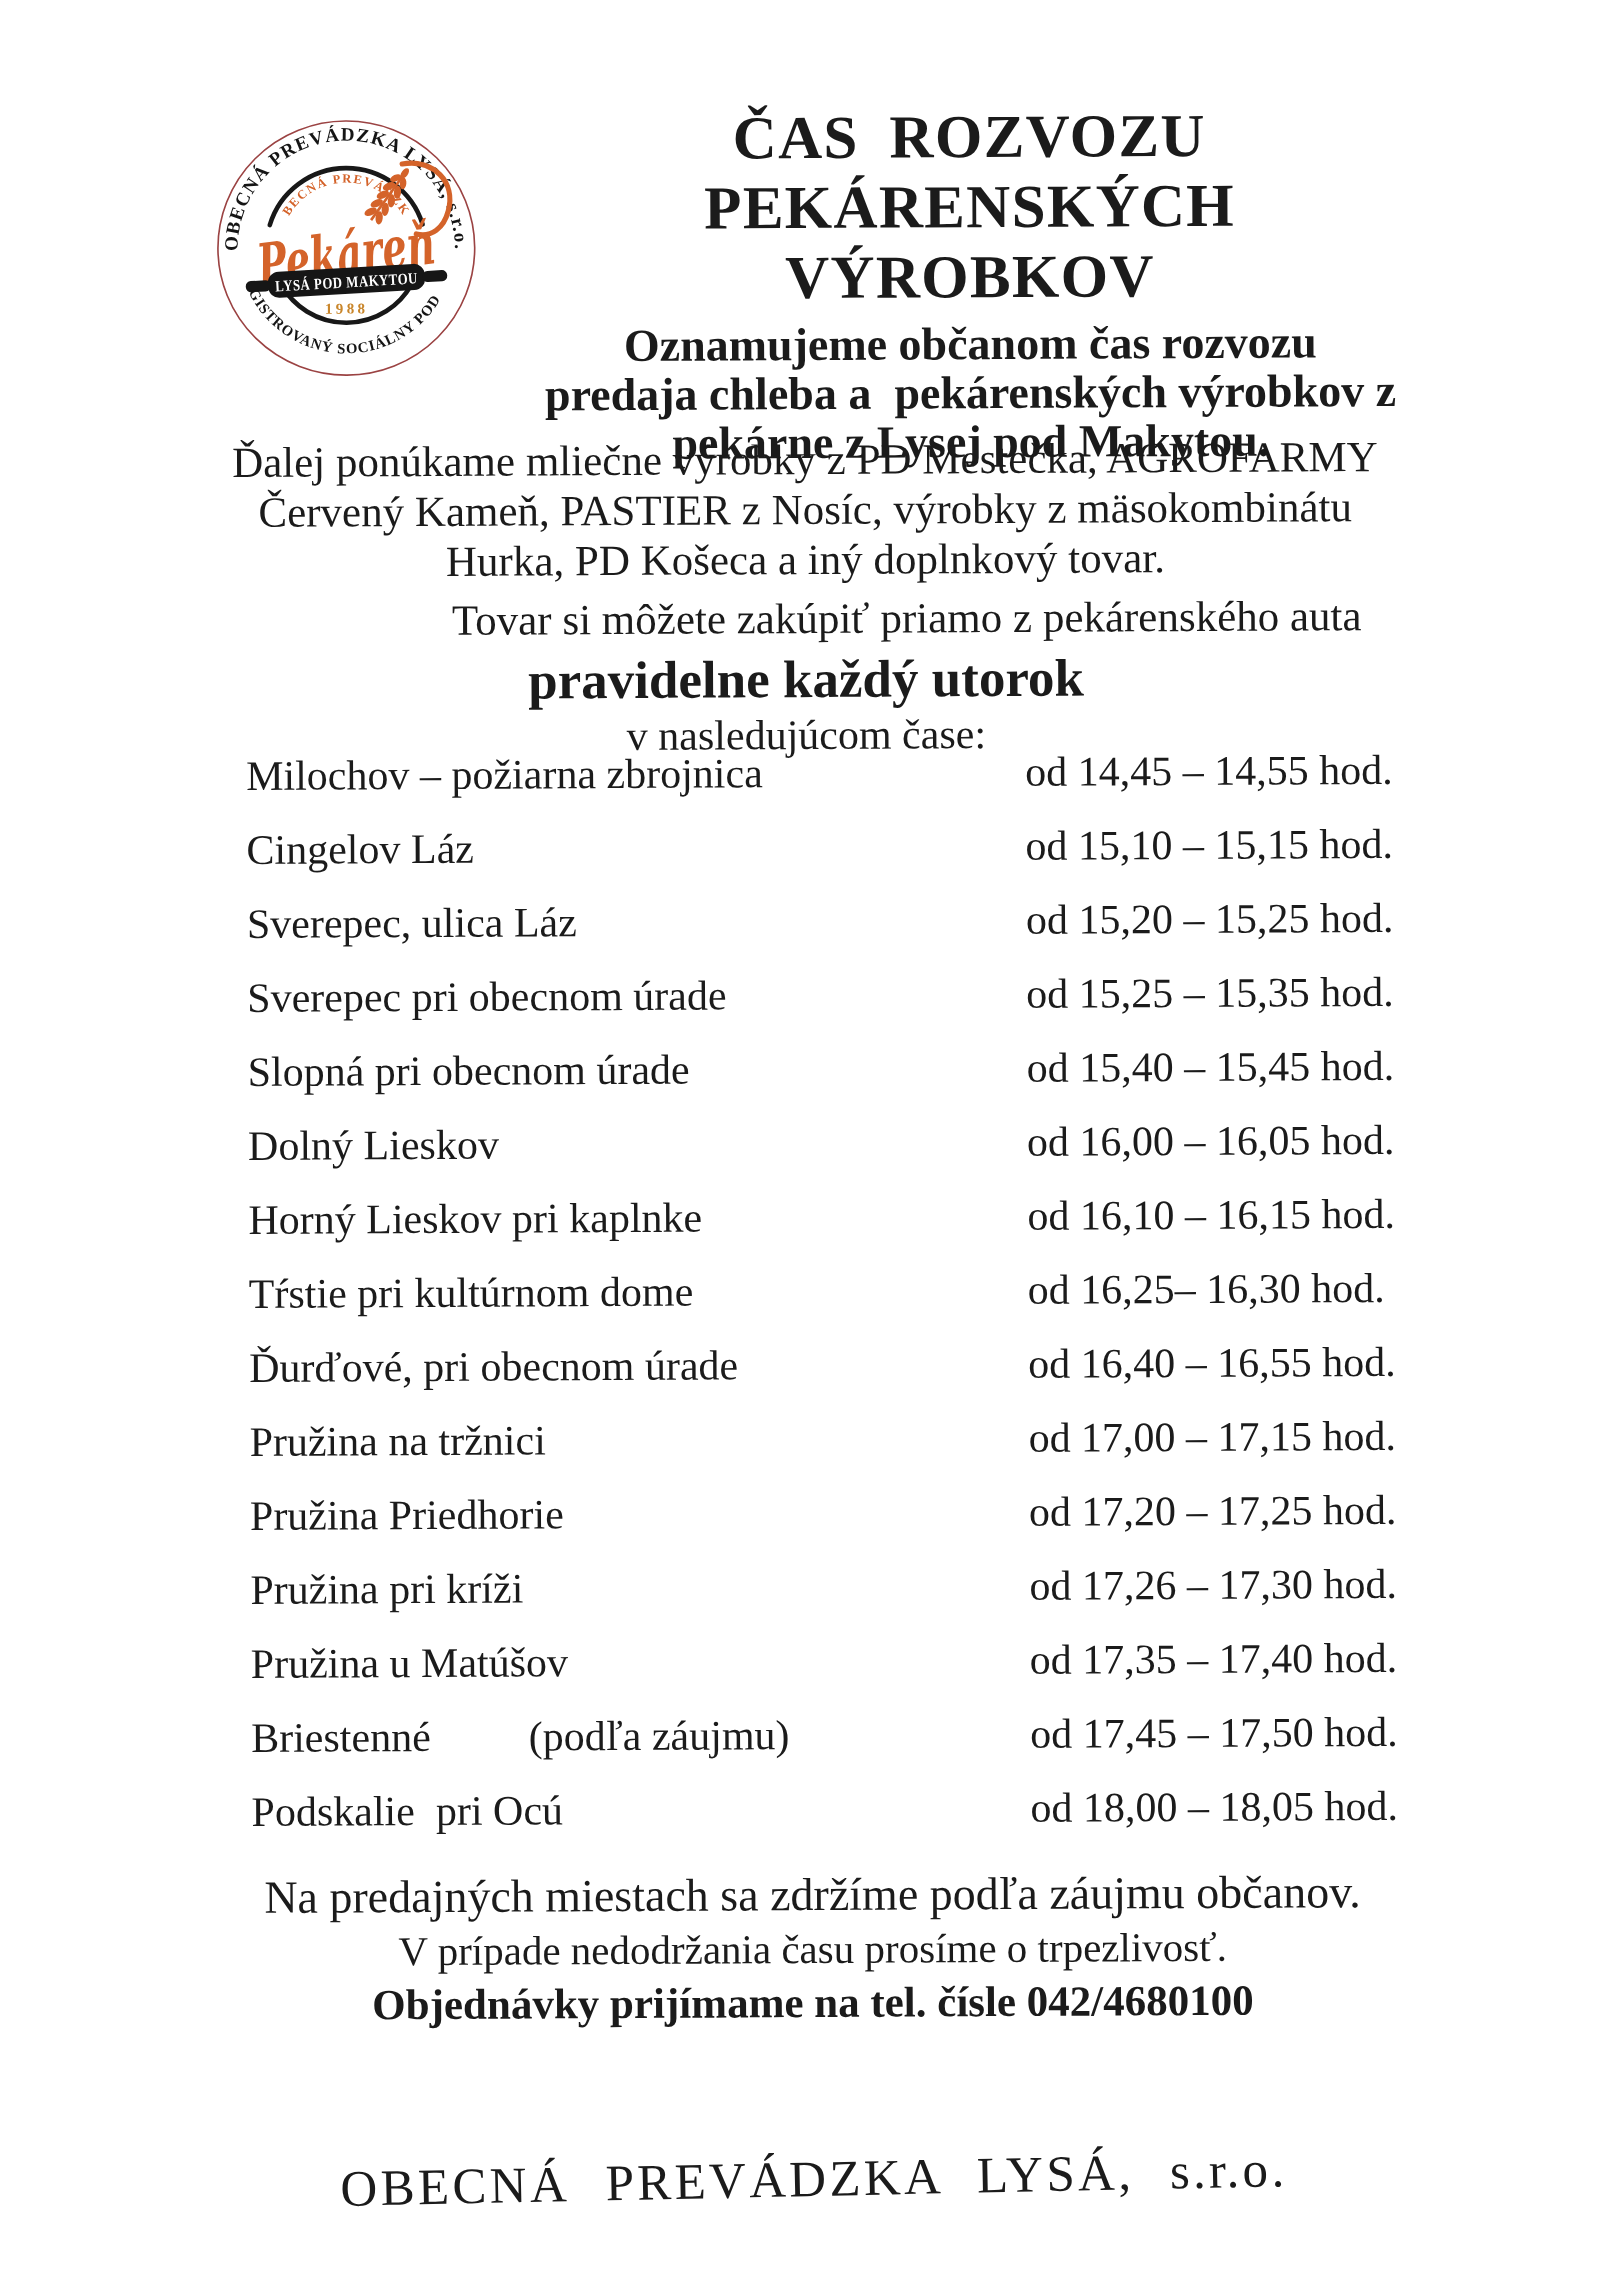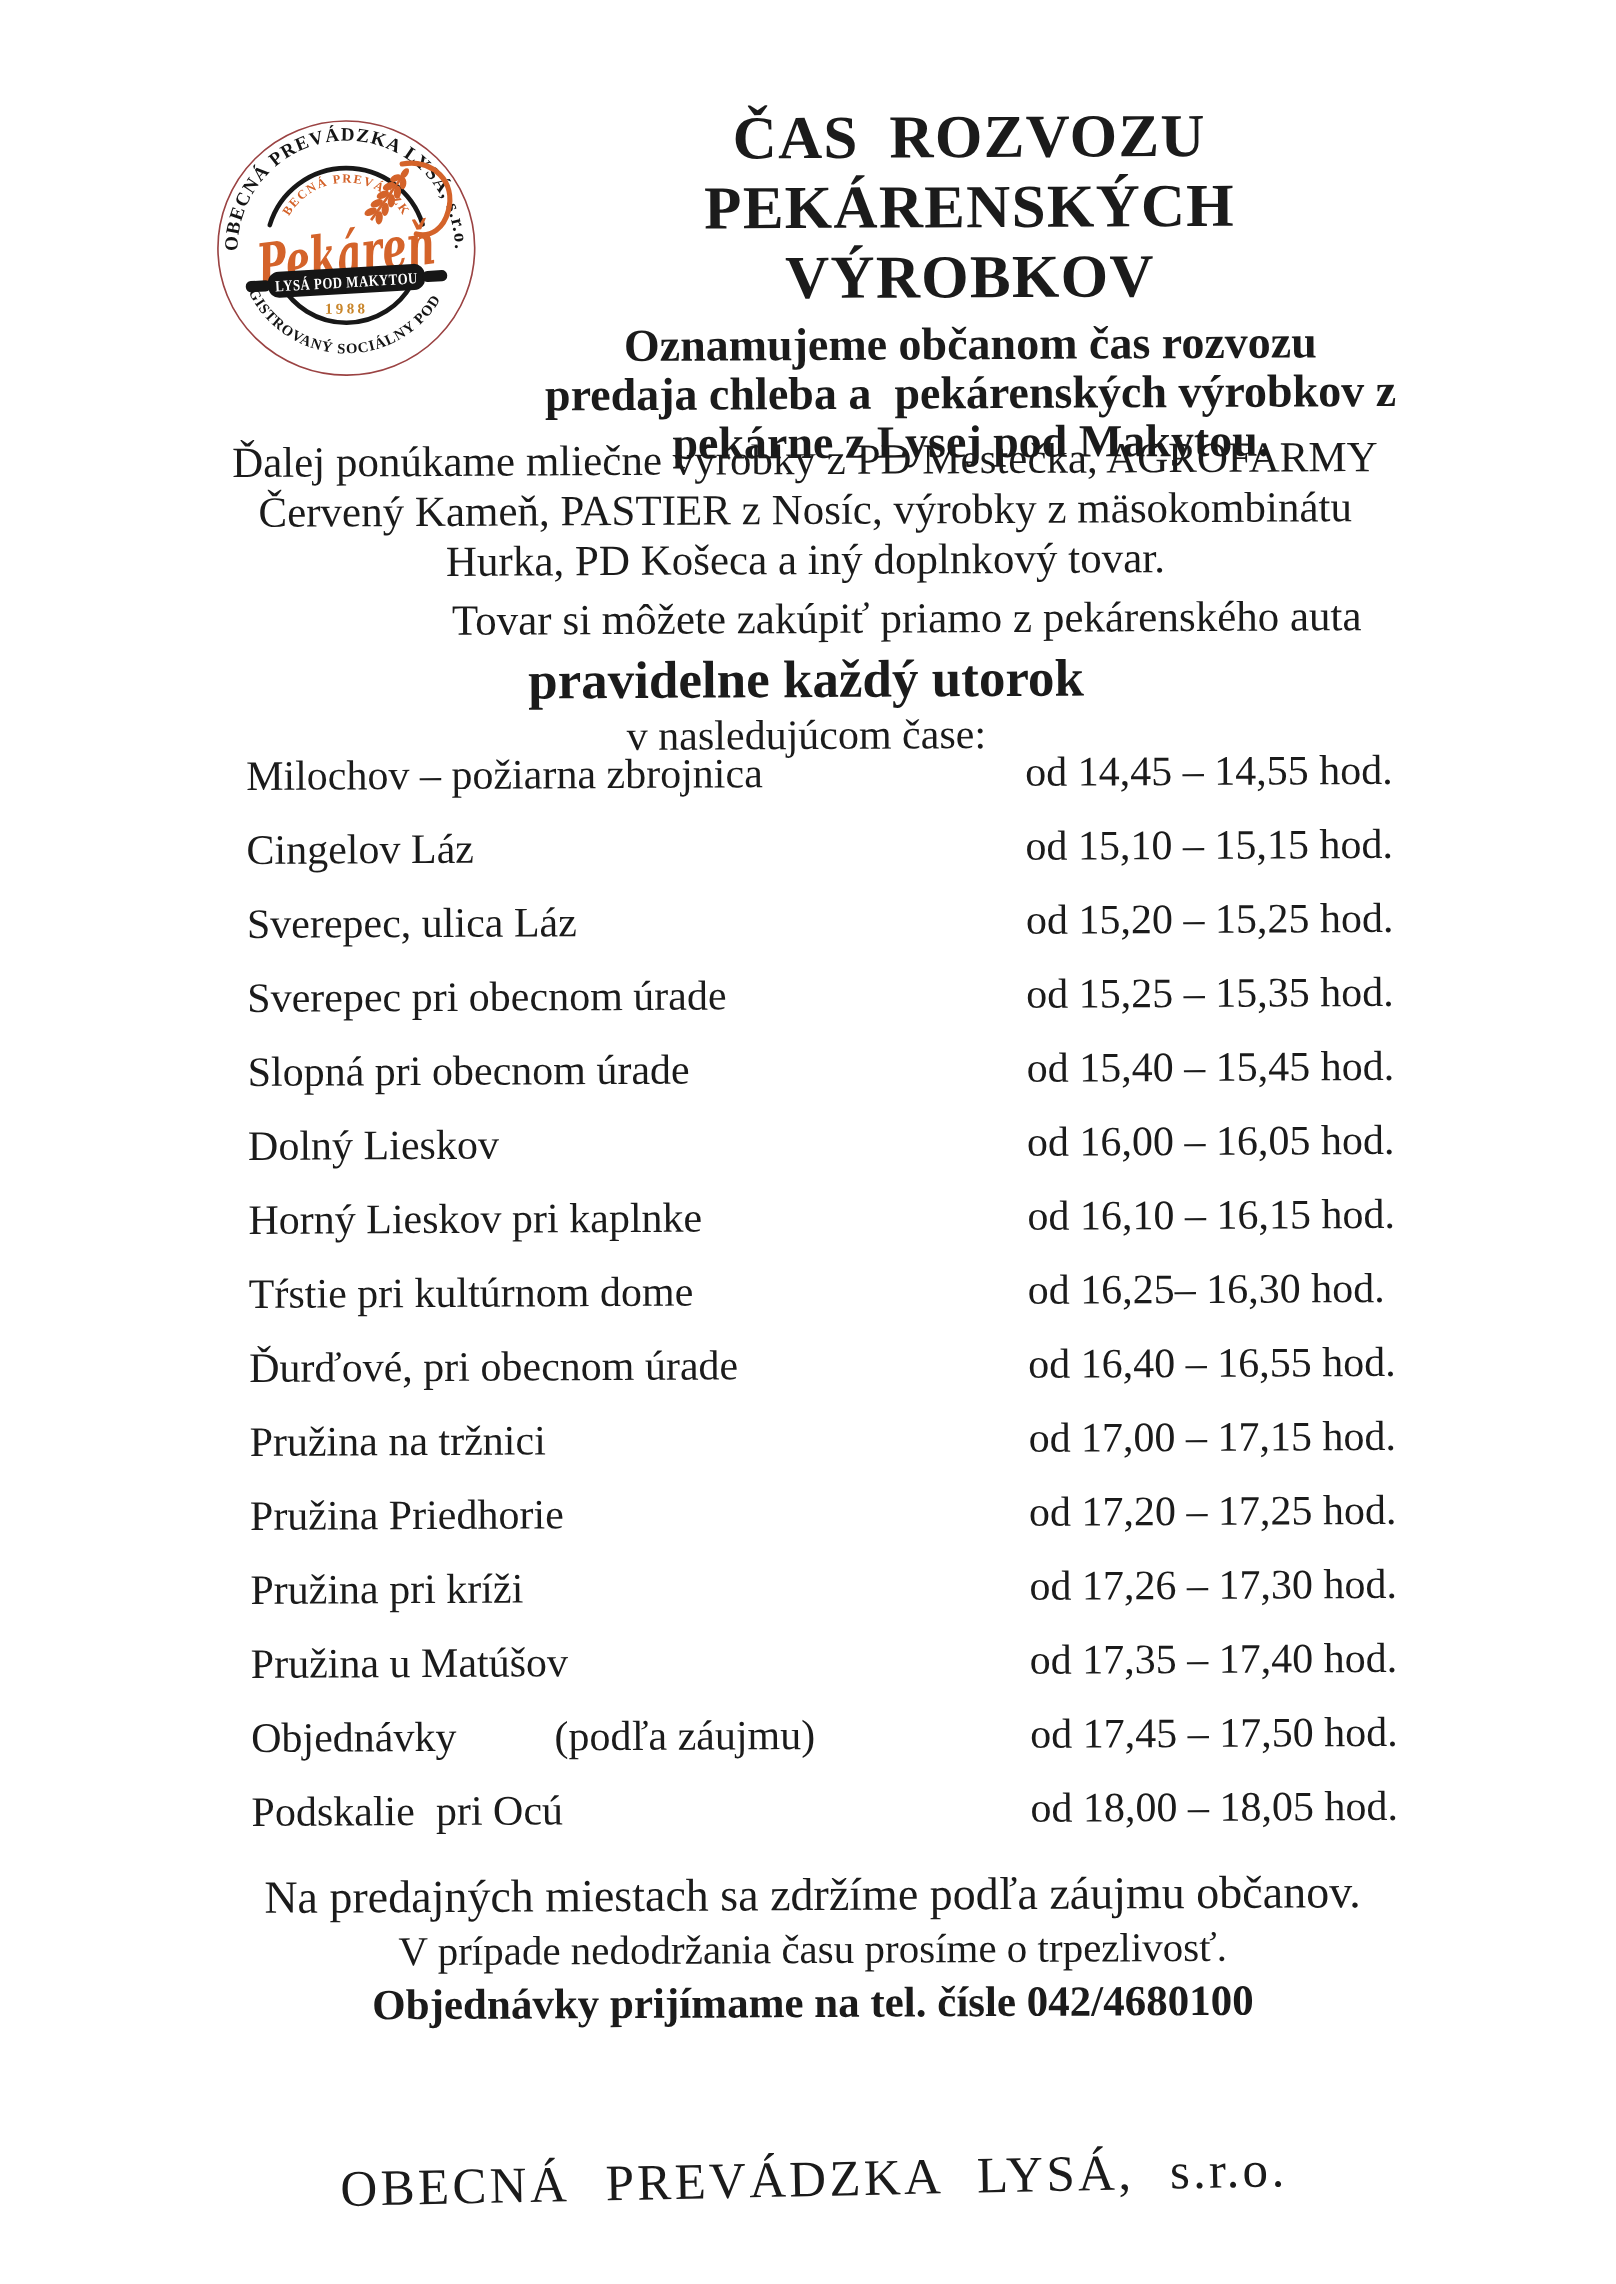--- a/index.html
+++ b/index.html
@@ -165,21 +165,21 @@
       </div>
       <div class="row">
         <div class="place"><span>Pružina pri kríži</span><span class="note"></span></div>
         <div class="time">od 17,26 – 17,30 hod.</div>
       </div>
       <div class="row">
         <div class="place"><span>Pružina u Matúšov</span><span class="note"></span></div>
         <div class="time">od 17,35 – 17,40 hod.</div>
       </div>
       <div class="row">
-        <div class="place"><span>Objednávky</span><span class="note">(podľa záujmu)</span></div>
+        <div class="place"><span>Briestenné</span><span class="note">(podľa záujmu)</span></div>
         <div class="time">od 17,45 – 17,50 hod.</div>
       </div>
       <div class="row">
         <div class="place"><span>Podskalie  pri Ocú</span><span class="note"></span></div>
         <div class="time">od 18,00 – 18,05 hod.</div>
       </div>
     </div>
 
     <div class="footer">
       <div class="footer-line1">Na predajných miestach sa zdržíme podľa záujmu občanov.</div>

